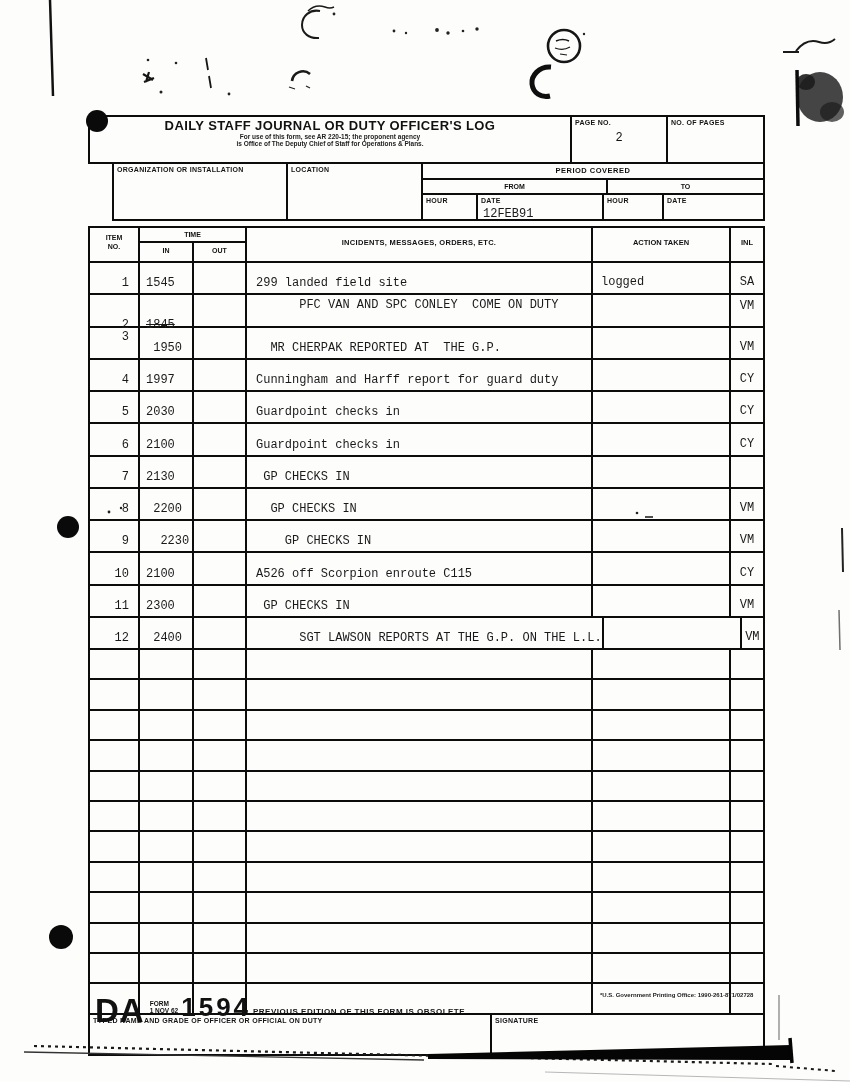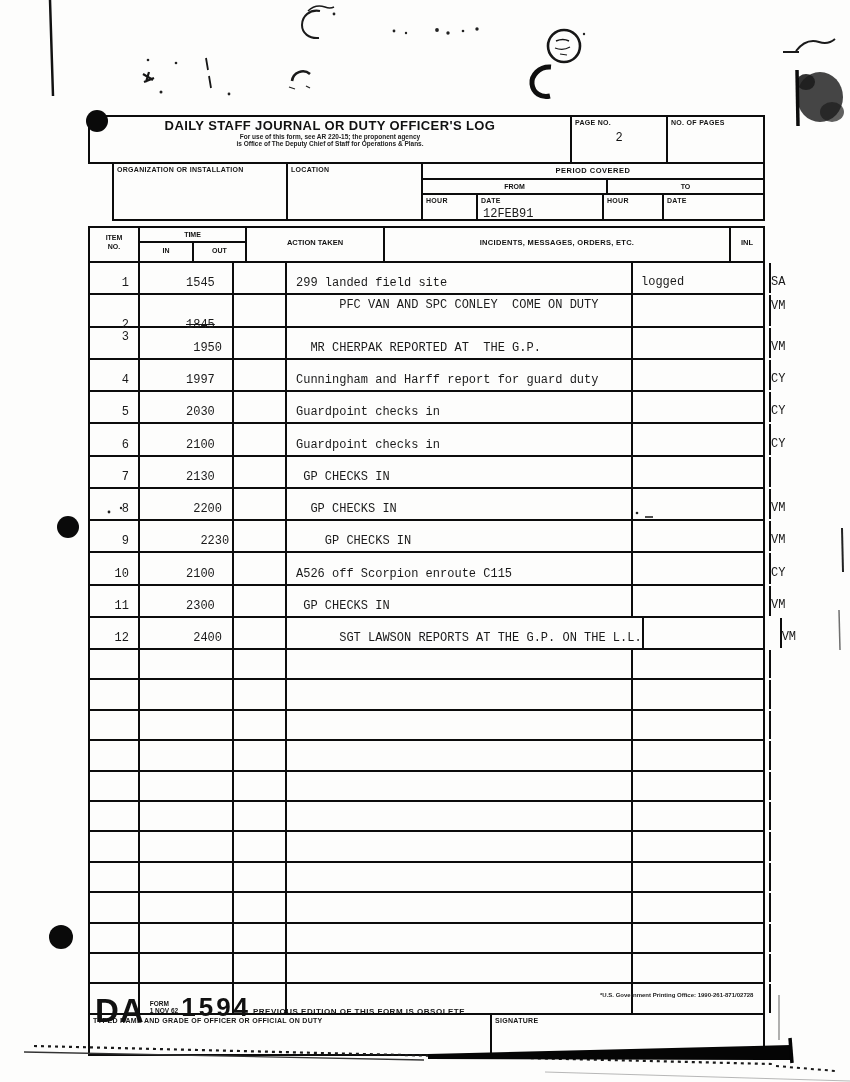--- a/index.html
+++ b/index.html
@@ -47,21 +47,21 @@
   .h-time-bot{flex:1;display:flex;}
   .h-in{flex:0 0 52px;text-align:center;font-size:7px;font-weight:bold;line-height:16px;border-right:2px solid #0c0c0c;}
   .h-out{flex:1;text-align:center;font-size:7px;font-weight:bold;line-height:16px;}
   .h-text{flex:0 0 346px;text-align:center;font-size:7.5px;font-weight:bold;letter-spacing:.3px;line-height:29px;}
   .h-action{flex:0 0 138px;text-align:center;font-size:7.5px;font-weight:bold;line-height:29px;}
   .h-inl{flex:1;text-align:center;font-size:7.5px;font-weight:bold;line-height:29px;}
   .trow{display:flex;height:30.25px;border-bottom:2px solid #0c0c0c;}
   .trow.erow{height:28.4px;}
   .trow:last-child{border-bottom:none;}
   .c-item{flex:0 0 50px;display:flex;align-items:flex-end;justify-content:flex-end;padding:0 9px 3px 0;}
-  .c-in{flex:0 0 54px;display:flex;align-items:flex-end;padding:0 0 3px 6px;margin-left:40px;}
+  .c-in{flex:0 0 54px;display:flex;align-items:flex-end;padding:0 0 3px 6px;}
   .c-out{flex:0 0 53px;display:flex;align-items:flex-end;padding:0 0 3px 6px;}
   .c-text{flex:0 0 346px;display:flex;align-items:flex-end;padding:0 0 3px 9px;}
   .c-action{flex:0 0 138px;display:flex;align-items:flex-end;padding:0 0 4px 8px;}
   .c-inl{flex:1;display:flex;align-items:flex-end;justify-content:center;padding-bottom:4px;}
   
   .r2 .c-text{align-items:flex-start;padding-top:3px;}
   .r2 .c-item span,.r2 .c-in span{transform:translateY(9px);}
   .r2 .c-in span{text-decoration:line-through;}
   .r2 .c-inl{align-items:flex-start;padding-top:4px;}
   .r3 .c-item{align-items:flex-start;padding-top:2px;}
@@ -145,22 +145,22 @@
           <span>ITEM</span><br>
           <span>NO.</span>
         </div>
         <div class="cell vline h-time">
           <div class="h-time-top">TIME</div>
           <div class="h-time-bot">
             <div class="h-in">IN</div>
             <div class="h-out">OUT</div>
           </div>
         </div>
+        <div class="cell vline h-text">INCIDENTS, MESSAGES, ORDERS, ETC.</div>
         <div class="cell vline h-action">ACTION TAKEN</div>
-        <div class="cell vline h-text">INCIDENTS, MESSAGES, ORDERS, ETC.</div>
         <div class="cell h-inl">INL</div>
       </div>
       <div>
   <div class="trow">
     <div class="cell vline c-item">
               <span class="typed">1</span>
             </div>
     <div class="cell vline c-in">
               <span class="typed">1545</span>
             </div>

